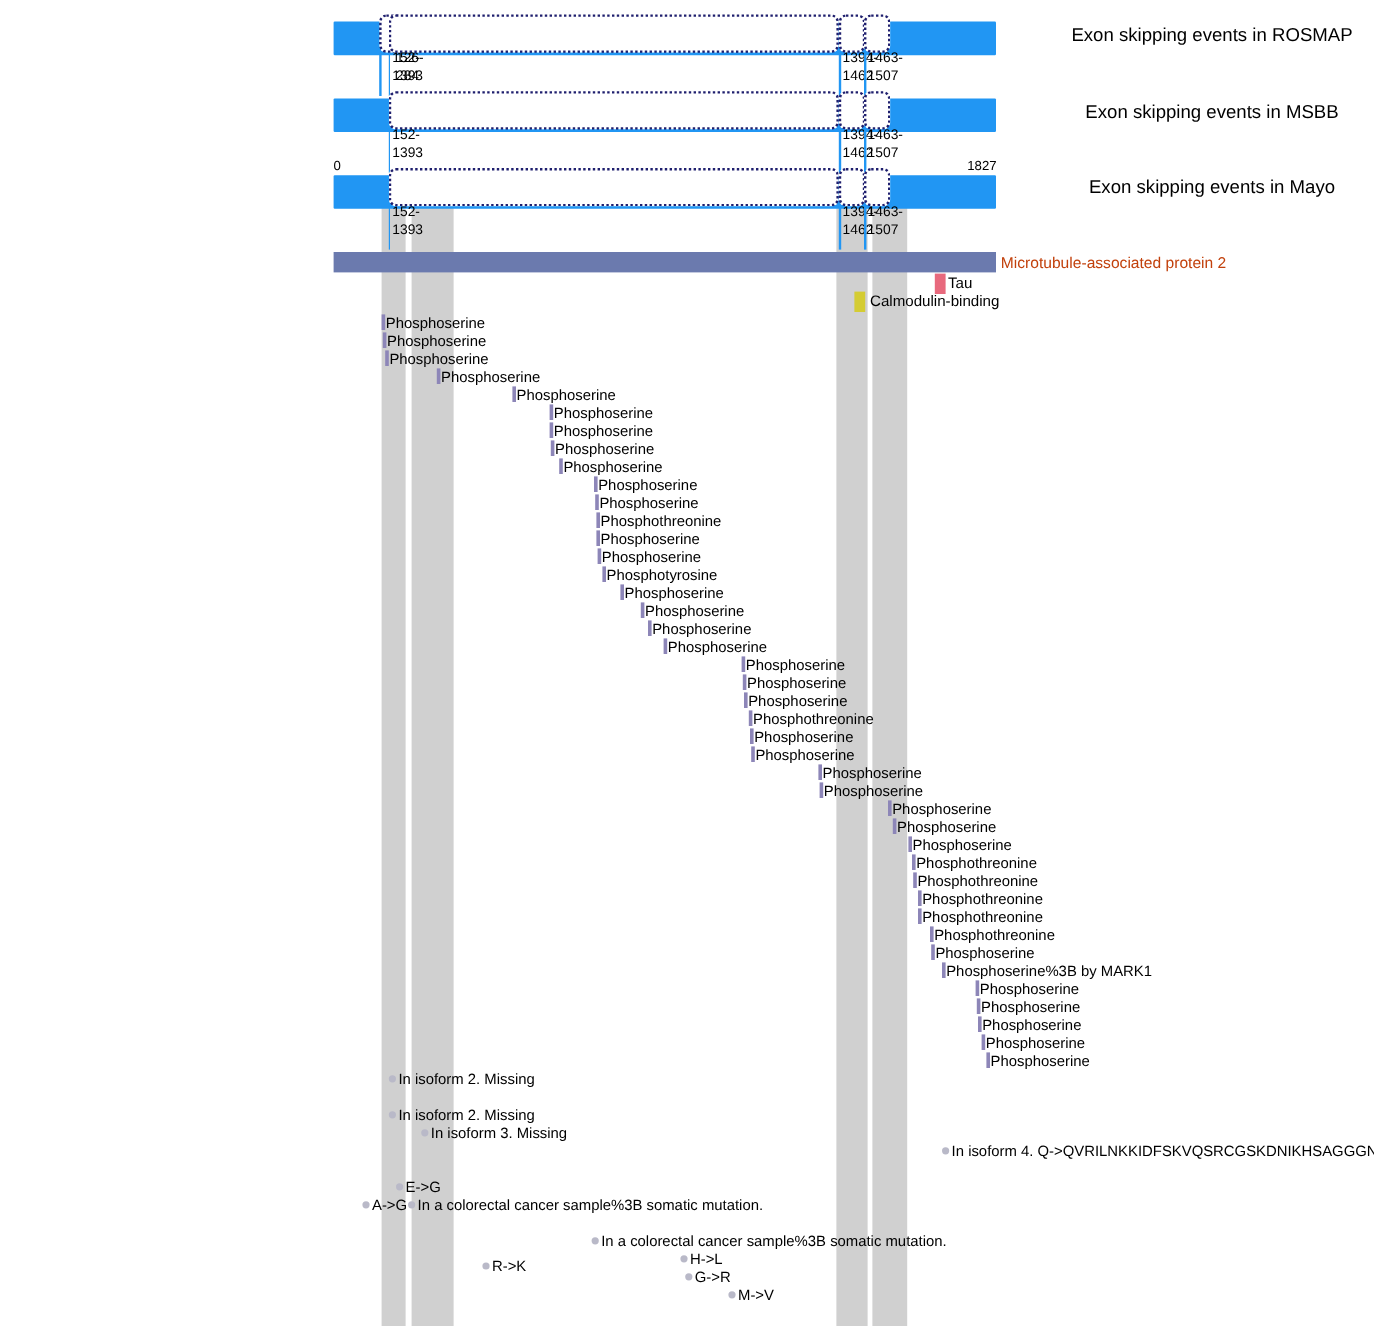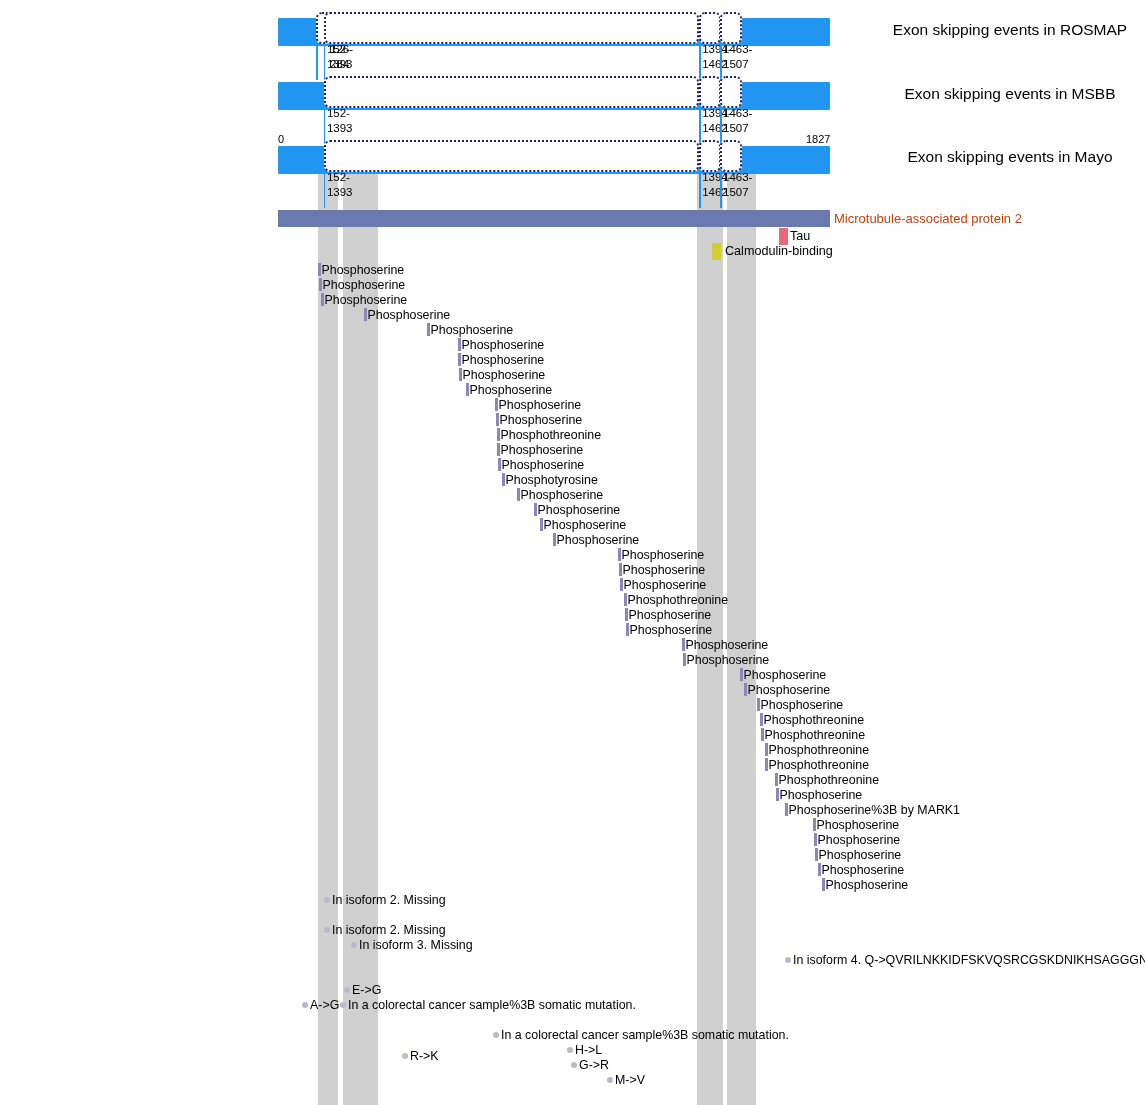--- a/index.html
+++ b/index.html
@@ -182,20 +182,20 @@
     <div class="ptm" style="left: 813px; top: 815px;"><span class="tick"></span><span class="txt">Phosphoserine</span></div>
     <div class="ptm" style="left: 814px; top: 830px;"><span class="tick"></span><span class="txt">Phosphoserine</span></div>
     <div class="ptm" style="left: 815px; top: 845px;"><span class="tick"></span><span class="txt">Phosphoserine</span></div>
     <div class="ptm" style="left: 818px; top: 860px;"><span class="tick"></span><span class="txt">Phosphoserine</span></div>
     <div class="ptm" style="left: 822px; top: 875px;"><span class="tick"></span><span class="txt">Phosphoserine</span></div>
     <div class="var" style="left: 324px; top: 890px;"><span class="dot"></span><span class="txt">In isoform 2. Missing</span></div>
     <div class="var" style="left: 324px; top: 920px;"><span class="dot"></span><span class="txt">In isoform 2. Missing</span></div>
     <div class="var" style="left: 351px; top: 935px;"><span class="dot"></span><span class="txt">In isoform 3. Missing</span></div>
     <div class="var" style="left: 785px; top: 950px;"><span class="dot"></span><span class="txt">In isoform 4. Q-&gt;QVRILNKKIDFSKVQSRCGSKDNIKHSAGGGN</span></div>
     <div class="var" style="left: 302px; top: 995px;"><span class="dot"></span><span class="txt">A-&gt;G</span></div>
-    <div class="var" style="left: 344px; top: 980px;"><span class="dot"></span><span class="txt">E-&gt;G</span></div>
+    <div class="var" style="left: 330px; top: 980px;"><span class="dot"></span><span class="txt">E-&gt;G</span></div>
     <div class="var" style="left: 340px; top: 995px;"><span class="dot"></span><span class="txt">In a colorectal cancer sample%3B somatic mutation.</span></div>
     <div class="var" style="left: 402px; top: 1010px; margin-top: 36px;"><span class="dot"></span><span class="txt">R-&gt;K</span></div>
     <div class="var" style="left: 493px; top: 1025px;"><span class="dot"></span><span class="txt">In a colorectal cancer sample%3B somatic mutation.</span></div>
     <div class="var" style="left: 567px; top: 1040px;"><span class="dot"></span><span class="txt">H-&gt;L</span></div>
     <div class="var" style="left: 571px; top: 1055px;"><span class="dot"></span><span class="txt">G-&gt;R</span></div>
     <div class="var" style="left: 607px; top: 1070px;"><span class="dot"></span><span class="txt">M-&gt;V</span></div>
   </div>
 
 </body></html>

